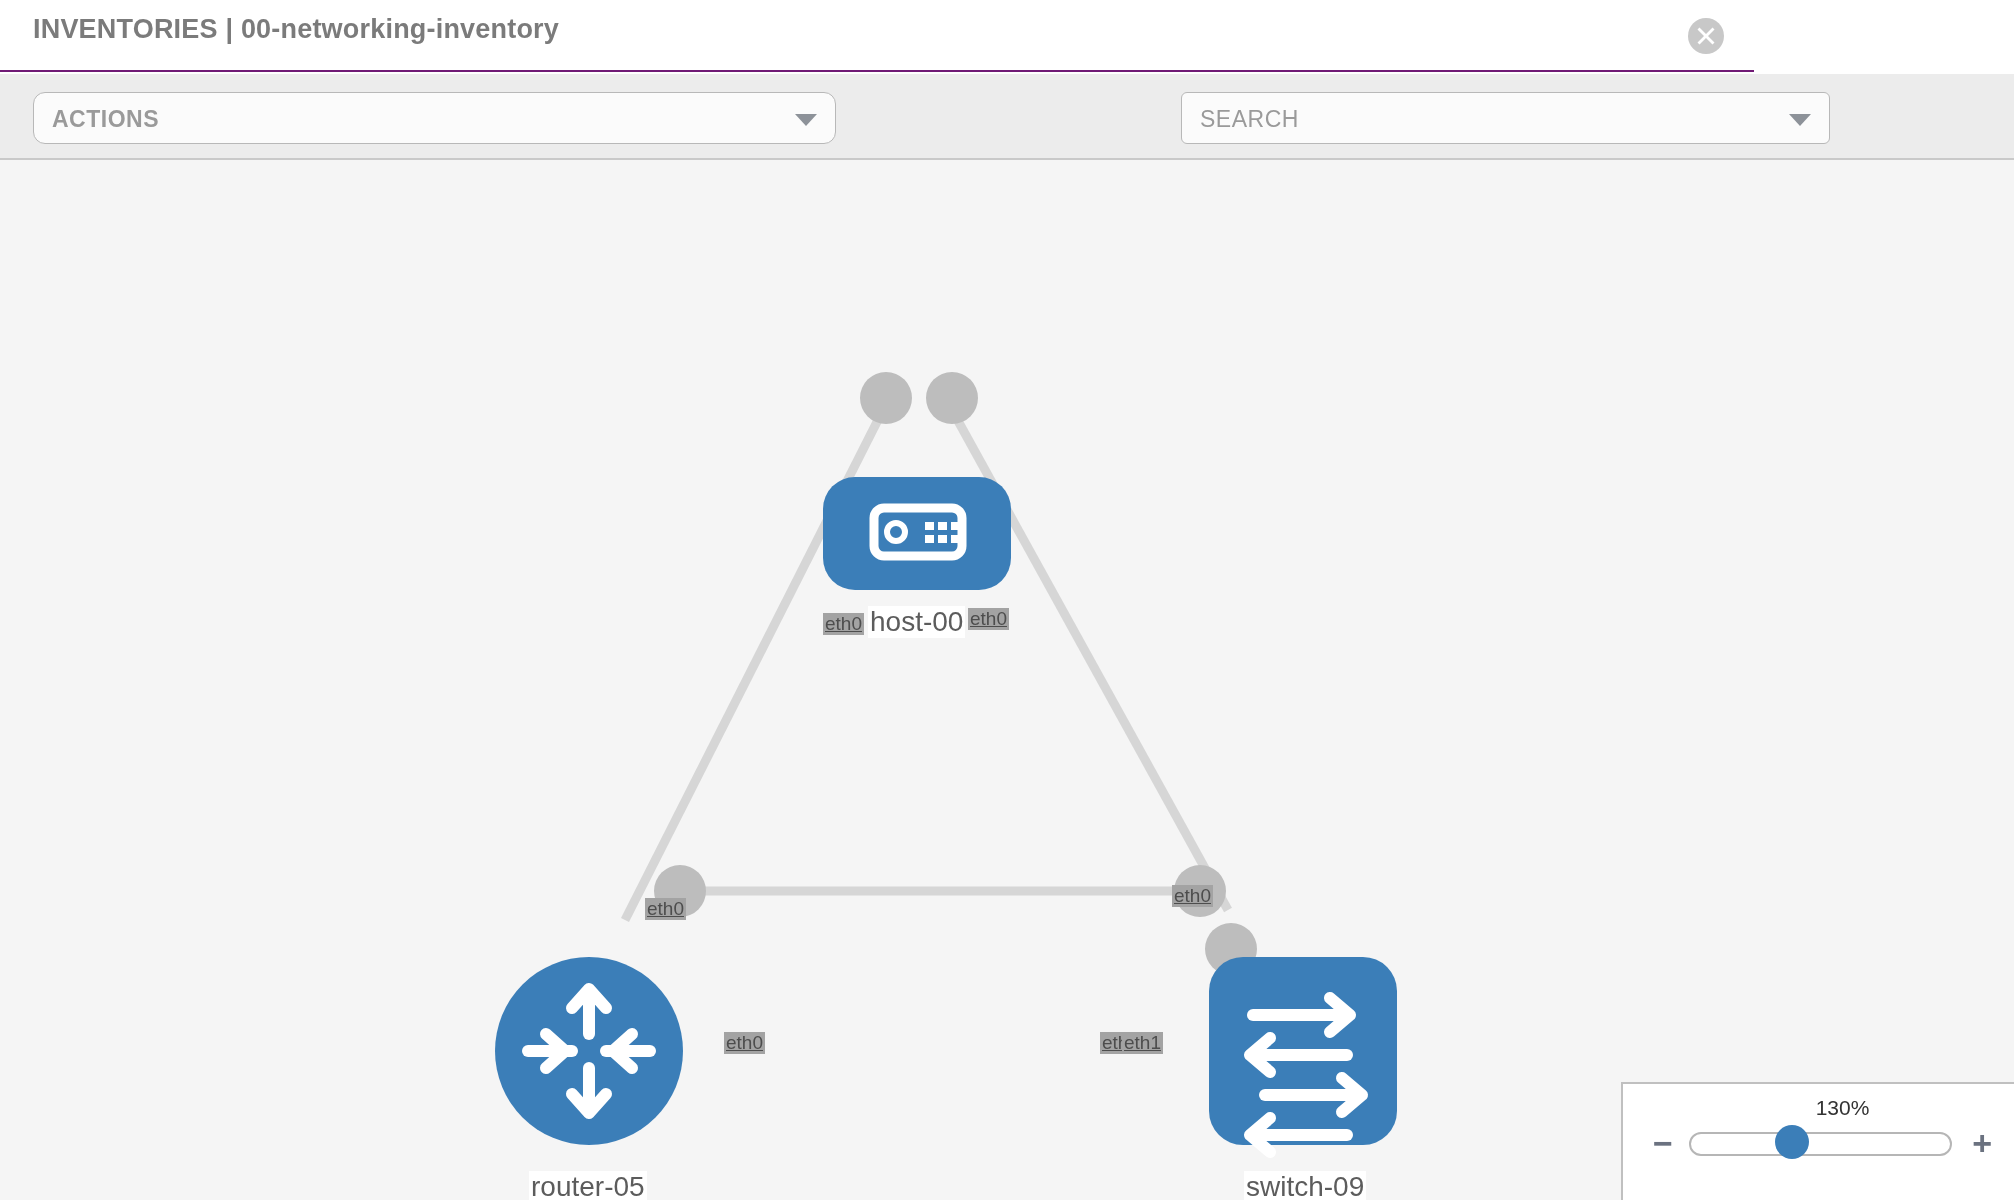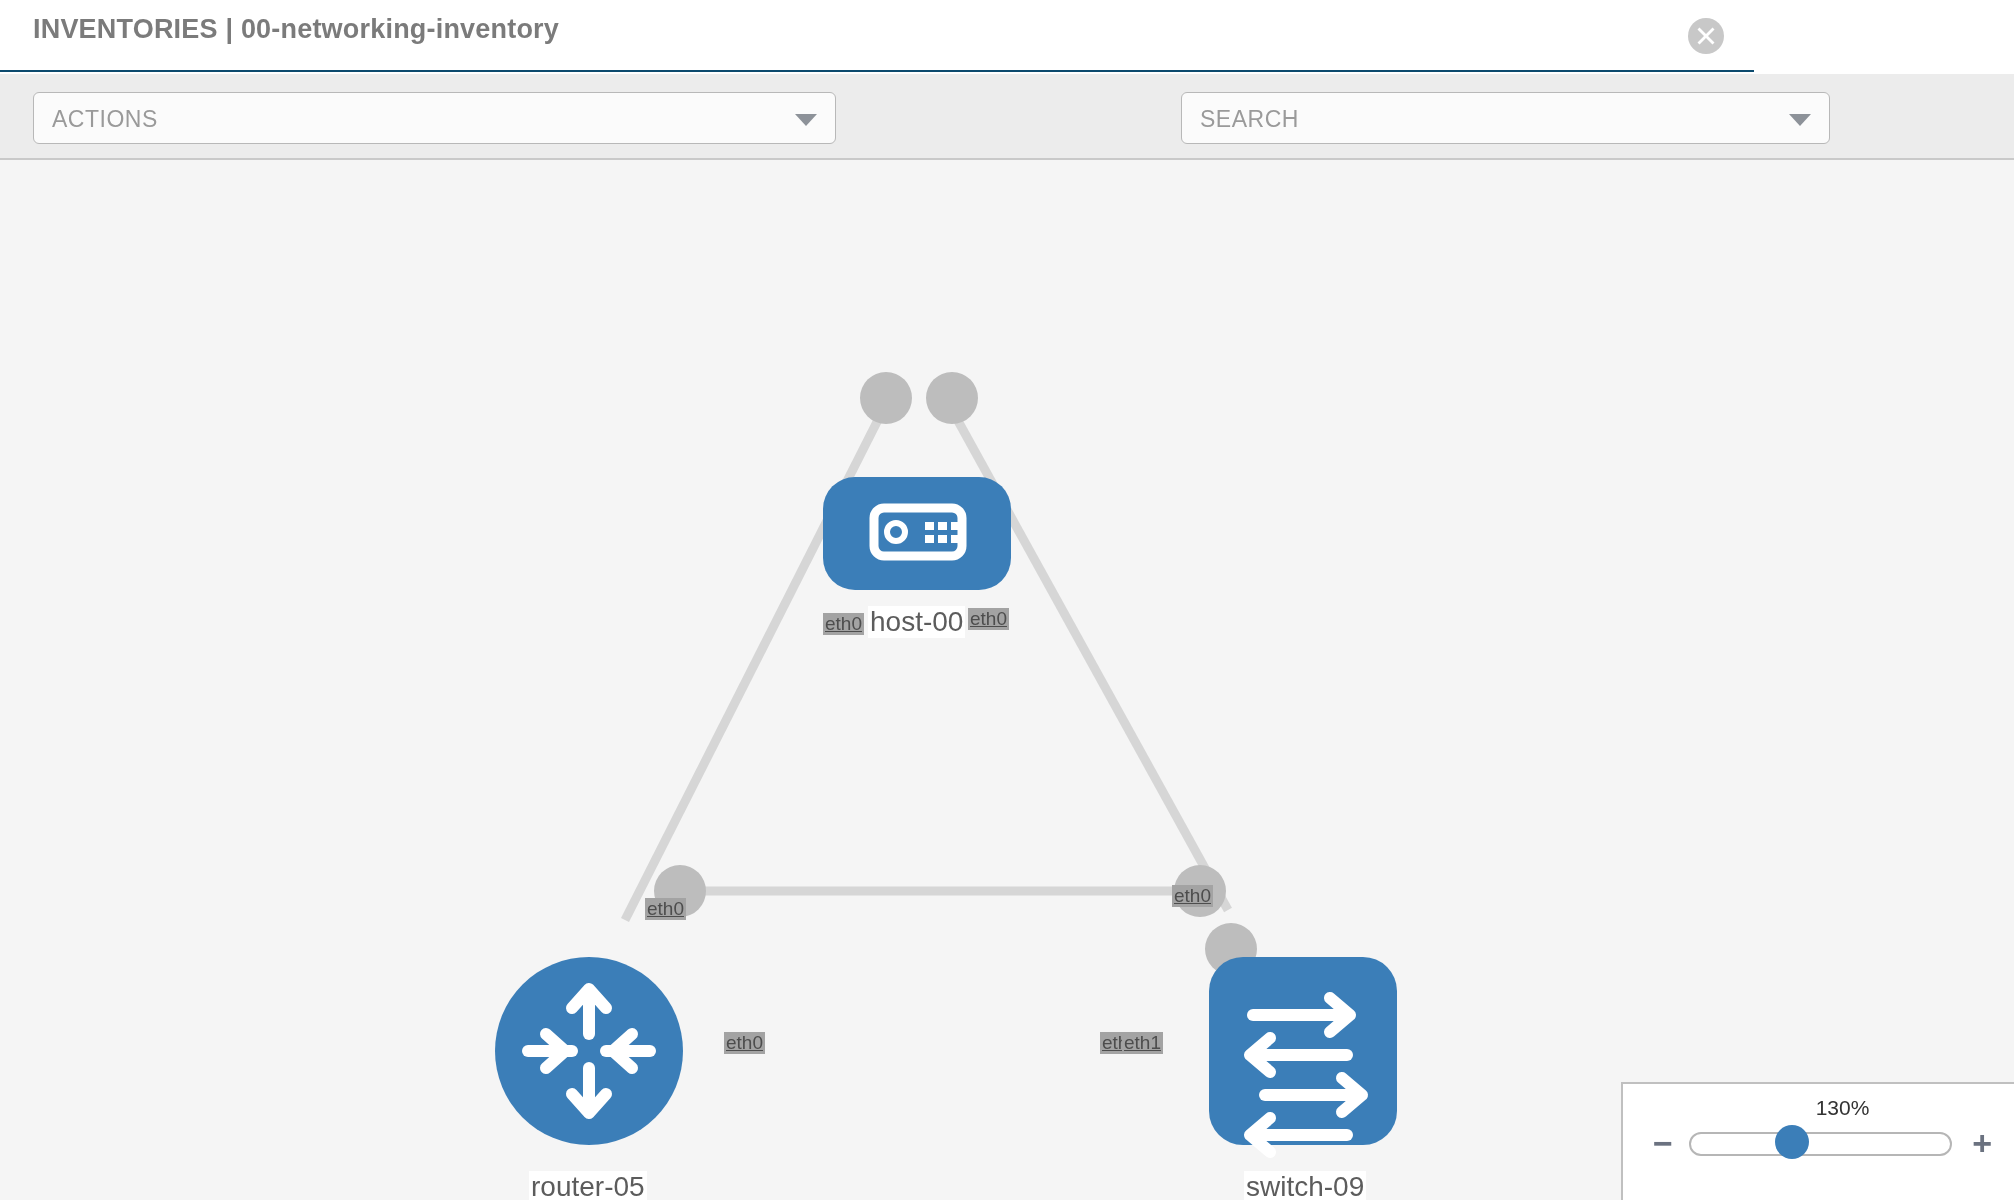--- a/index.html
+++ b/index.html
@@ -17,21 +17,21 @@
     height: 1200px;
     background: #ffffff;
   }
 
   
   .titlebar {
     position: absolute;
     left: 0; top: 0;
     width: 1754px; height: 72px;
     background: #ffffff;
-    border-bottom: 2px solid #0c4a6e;
+    border-bottom: 2px solid #701a75;
   }
   .title-text {
     position: absolute;
     left: 33px; top: 14px;
     font-size: 27px;
     font-weight: bold;
     color: #7b7b7b;
     letter-spacing: 0.2px;
     white-space: nowrap;
   }
@@ -52,22 +52,23 @@
     width: 2014px; height: 86px;
     background: #ececec;
     border-bottom: 2px solid #c9c9c9;
   }
   .actions-select {
     position: absolute;
     left: 33px; top: 18px;
     width: 803px; height: 52px;
     background: #fbfbfb;
     border: 1px solid #b8b8b8;
-    border-radius: 6px;
-    cursor: pointer;
+    border-radius: 12px;
+    cursor: pointer;
+    font-weight: bold;
   }
   .actions-label {
     position: absolute;
     left: 18px; top: 13px;
     font-size: 23px;
     color: #9a9a9a;
     letter-spacing: 0.5px;
   }
   .caret {
     position: absolute;

